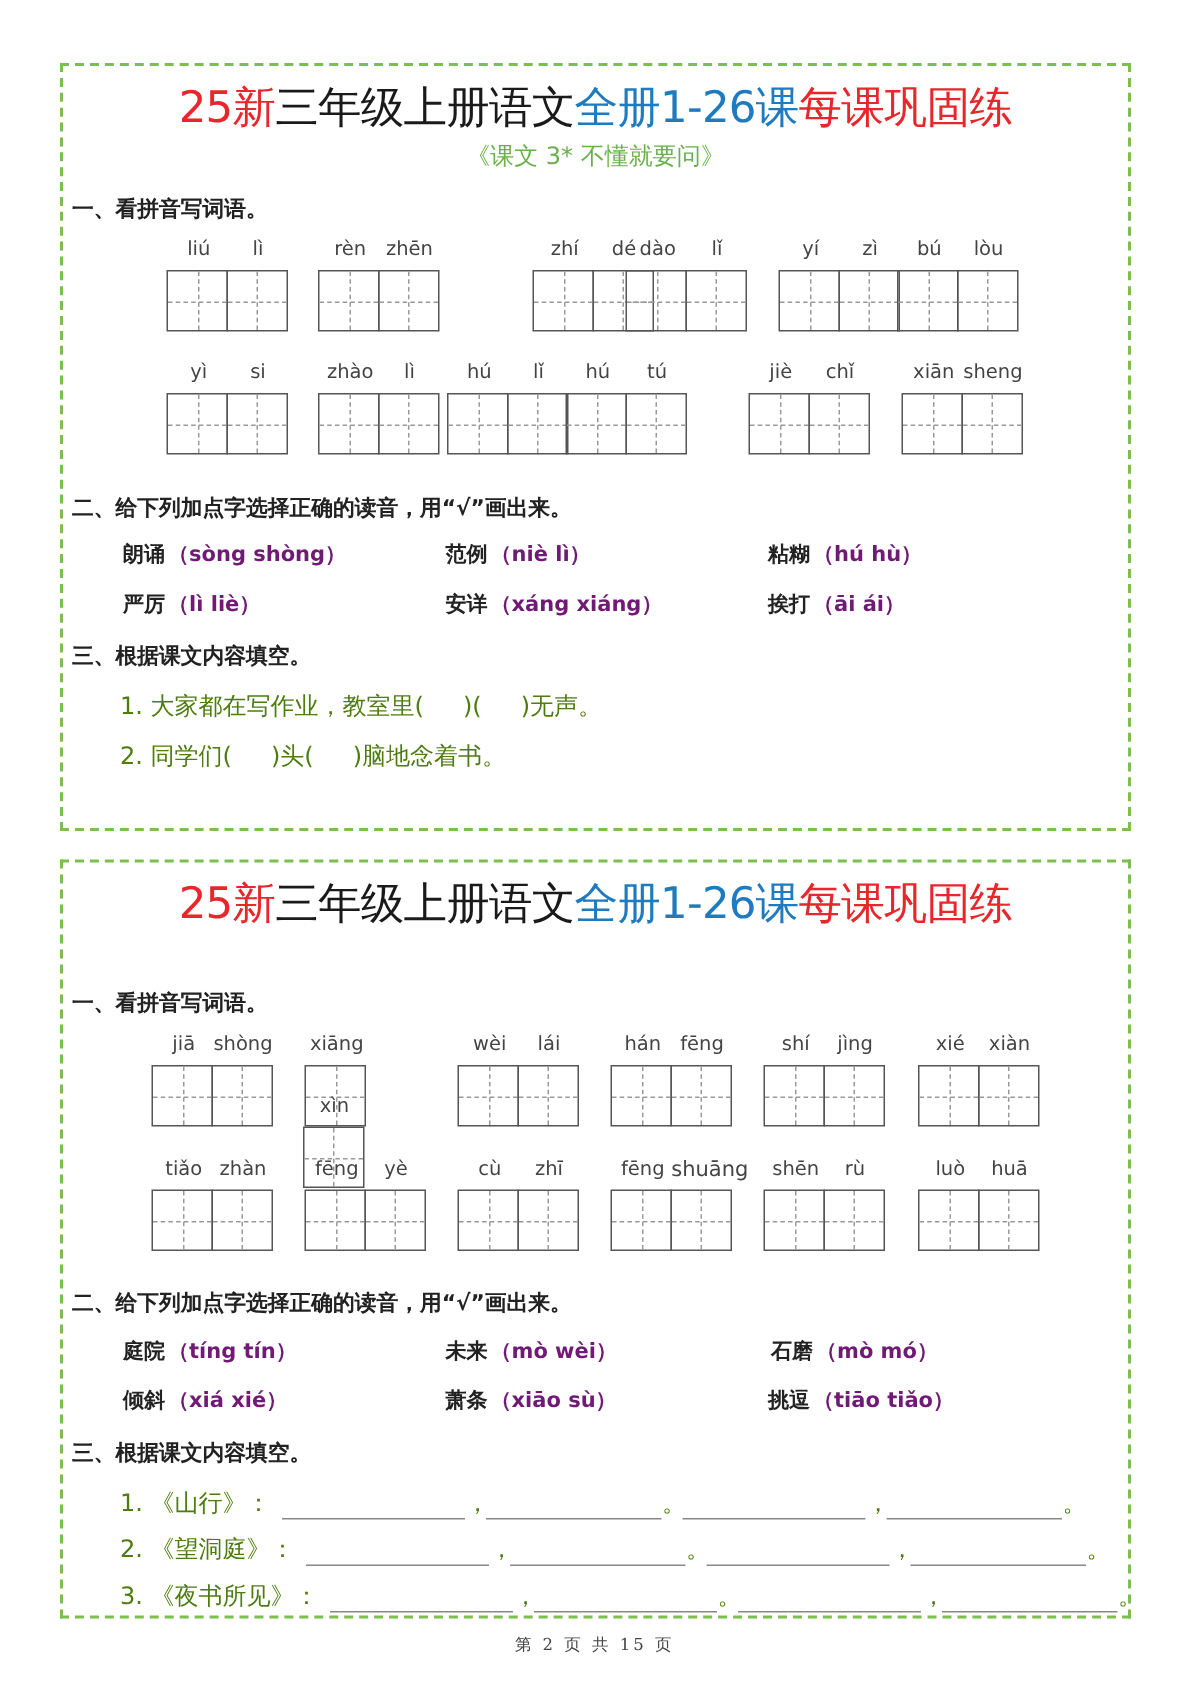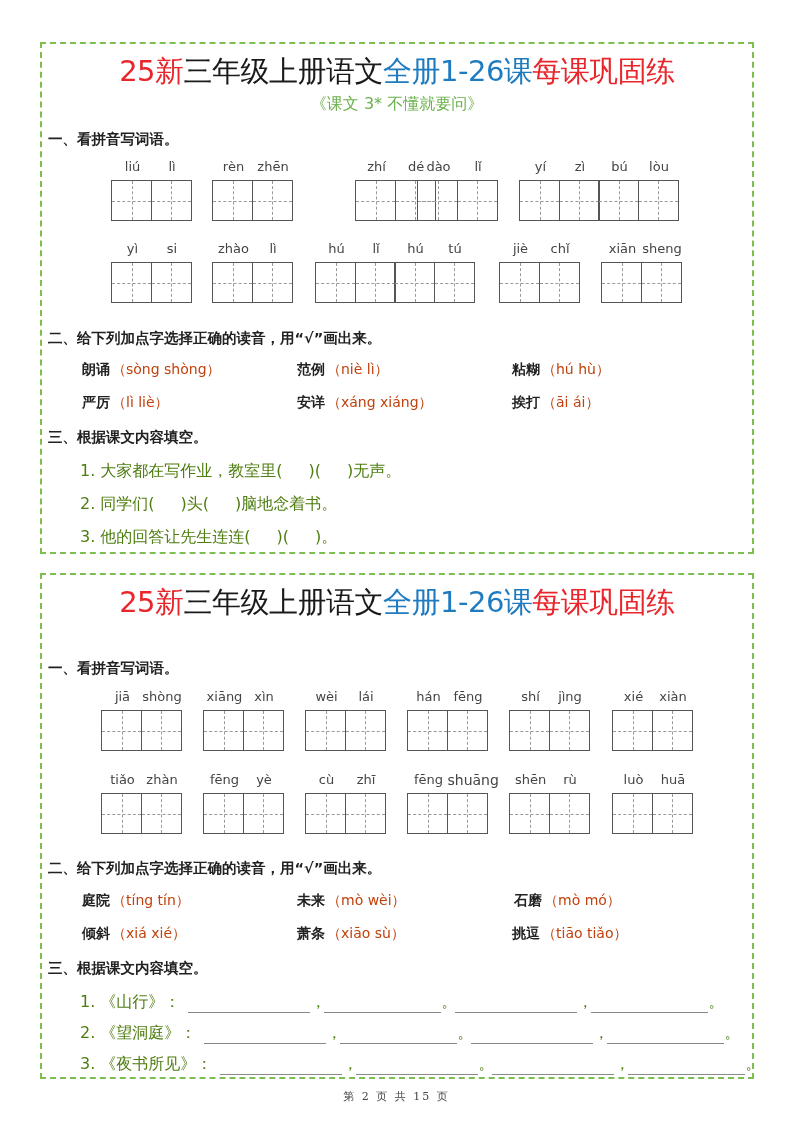--- a/index.html
+++ b/index.html
@@ -16,21 +16,21 @@
   .sec-head { position:absolute; left:6px; font-size:14.5px; font-weight:bold; color:#222; white-space:nowrap; }
   .group { position:absolute; display:flex; }
   .cell { position:relative; width:41px; height:41px; border:1.5px solid #555; box-sizing:border-box; margin-left:-1.5px; }
   .cell:first-child { margin-left:0; }
   .cell::before { content:""; position:absolute; left:50%; top:0; bottom:0; border-left:1px dashed #999; }
   .cell::after { content:""; position:absolute; top:50%; left:0; right:0; border-top:1px dashed #999; }
   .py { position:absolute; top:-22px; left:0; width:41px; text-align:center; font-size:13px; color:#444; white-space:nowrap; }
   .py.small { font-size:14px; }
   .pron { position:absolute; font-size:14px; white-space:nowrap; color:#222; }
   .pron .word { font-weight:bold; }
-  .pron .opts { color:#c2410c; margin-left:2px; }
+  .pron .opts { color:#701a75; margin-left:2px;font-weight:bold; }
   .fill { position:absolute; left:38px; font-size:16px; white-space:nowrap; color:#4d7c0f; }
   .blank { display:inline-block; border-bottom:1px solid #888; vertical-align:bottom; height:14px; }
   .punct { display:inline-block; width:14px; text-align:center; }
   .footer { position:absolute; top:1089px; left:0; right:0; text-align:center; font-family:"DejaVu Serif","Liberation Serif",serif; font-size:11px; color:#444; letter-spacing:2px; }
 </style>
 </head>
 <body>
 
 <div class="card" id="card1">
   <div class="title" style="top:8px;">
@@ -96,21 +96,21 @@
       </div>
   </div>
   <div class="group" style="left:170px; top:218px;">
     <div class="cell">
         <span class="py">zhào</span>
       </div>
     <div class="cell">
         <span class="py">lì</span>
       </div>
   </div>
-  <div class="group" style="left:273px; top:218px;">
+  <div class="group" style="left:256px; top:218px;">
     <div class="cell">
         <span class="py">hú</span>
       </div>
     <div class="cell">
         <span class="py">lǐ</span>
       </div>
     <div class="cell">
         <span class="py">hú</span>
       </div>
     <div class="cell">
@@ -146,42 +146,38 @@
   <div class="sec-head" style="top:384px;">三、根据课文内容填空。</div>
 
   <div class="fill" style="top:417px;">
     <span>1.</span>
     <span>大家都在写作业，教室里(</span><span style="display:inline-block;width:26px;"></span><span>)(</span><span style="display:inline-block;width:26px;"></span><span>)无声。</span>
   </div>
   <div class="fill" style="top:450px;">
     <span>2.</span>
     <span>同学们(</span><span style="display:inline-block;width:26px;"></span><span>)头(</span><span style="display:inline-block;width:26px;"></span><span>)脑地念着书。</span>
   </div>
-  <div class="fill" style="top:483px;">
-    <span>3.</span>
-    <span>他的回答让先生连连(</span><span style="display:inline-block;width:26px;"></span><span>)(</span><span style="display:inline-block;width:26px;"></span><span>)。</span>
-  </div>
 </div>
 
 <div class="card" id="card2">
   <div class="title" style="top:8px;">
     <span class="red">25新</span><span class="black">三年级上册语文</span><span class="blue">全册1-26课</span><span class="red">每课巩固练</span>
   </div>
 
   <div class="sec-head" style="top:84px;">一、看拼音写词语。</div>
 
   <div class="group" style="left:59px; top:135px;">
     <div class="cell">
         <span class="py">jiā</span>
       </div>
     <div class="cell">
         <span class="py">shòng</span>
       </div>
   </div>
-  <div class="group" style="left:161px; top:135px;">
+  <div class="group" style="left:161px; top:135px;flex-direction:column;">
     <div class="cell">
         <span class="py">xiāng</span>
       </div>
     <div class="cell">
         <span class="py">xìn</span>
       </div>
   </div>
   <div class="group" style="left:263px; top:135px;">
     <div class="cell">
         <span class="py">wèi</span>

